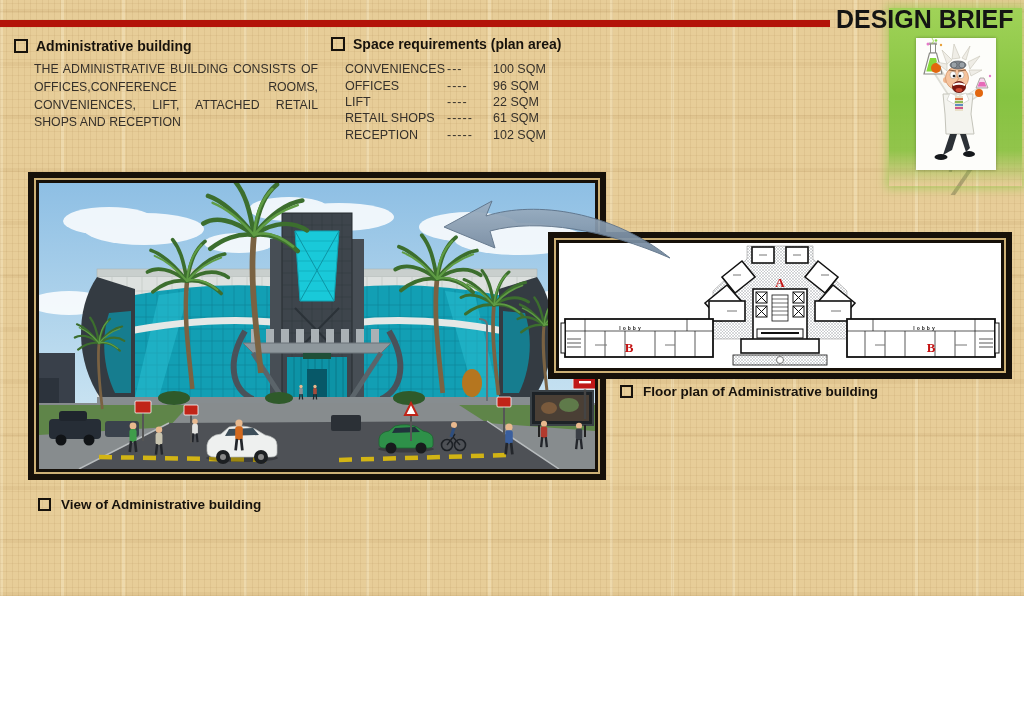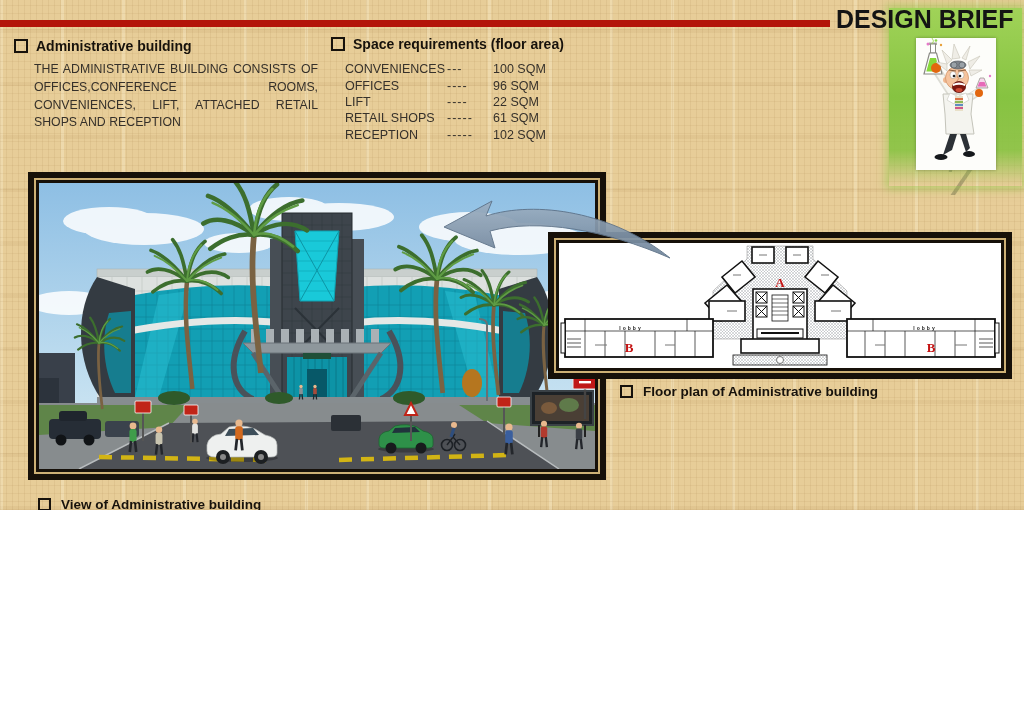--- a/index.html
+++ b/index.html
@@ -1,17 +1,17 @@
 <!DOCTYPE html>
 <html><head>
 <meta charset="utf-8">
 <style>
   html,body{margin:0;padding:0;}
   .slide{
-    position:relative;width:1024px;height:510px;overflow:hidden;
+    position:relative;width:1024px;height:596px;overflow:hidden;
     font-family:"Liberation Sans",sans-serif;color:#17120c;
     background-color:#e7cd98;
     background-image:
       repeating-linear-gradient(90deg, rgba(151,112,58,.10) 0 1px, rgba(0,0,0,0) 1px 6px),
       repeating-linear-gradient(0deg, rgba(151,112,58,.09) 0 1px, rgba(0,0,0,0) 1px 8px),
       repeating-linear-gradient(90deg, rgba(255,246,218,.30) 0 3px, rgba(0,0,0,0) 3px 61px),
       repeating-linear-gradient(0deg, rgba(140,96,40,.07) 0 4px, rgba(0,0,0,0) 4px 53px);
   }
   .rule-top{position:absolute;left:0;top:20px;width:830px;height:7px;background:#b31309;}
   .title{position:absolute;left:836px;top:4px;width:190px;font-weight:700;font-size:26px;
@@ -139,21 +139,21 @@
     <div class="sec-head">
       <span class="bullet"></span>
       <span>Administrative building</span>
     </div>
     <div class="admin-body">THE ADMINISTRATIVE BUILDING CONSISTS OF OFFICES,CONFERENCE ROOMS, CONVENIENCES, LIFT, ATTACHED RETAIL SHOPS AND RECEPTION</div>
   </div>
 
   <div class="sec space-sec">
     <div class="sec-head">
       <span class="bullet"></span>
-      <span>Space requirements (floor area)</span>
+      <span>Space requirements (plan area)</span>
     </div>
     <div class="req">
       <div class="req-row">
         <span class="req-label">CONVENIENCES</span>
         <span class="req-dash">---</span>
         <span class="req-value">100 SQM</span>
       </div>
       <div class="req-row">
         <span class="req-label">OFFICES</span>
         <span class="req-dash">----</span>

